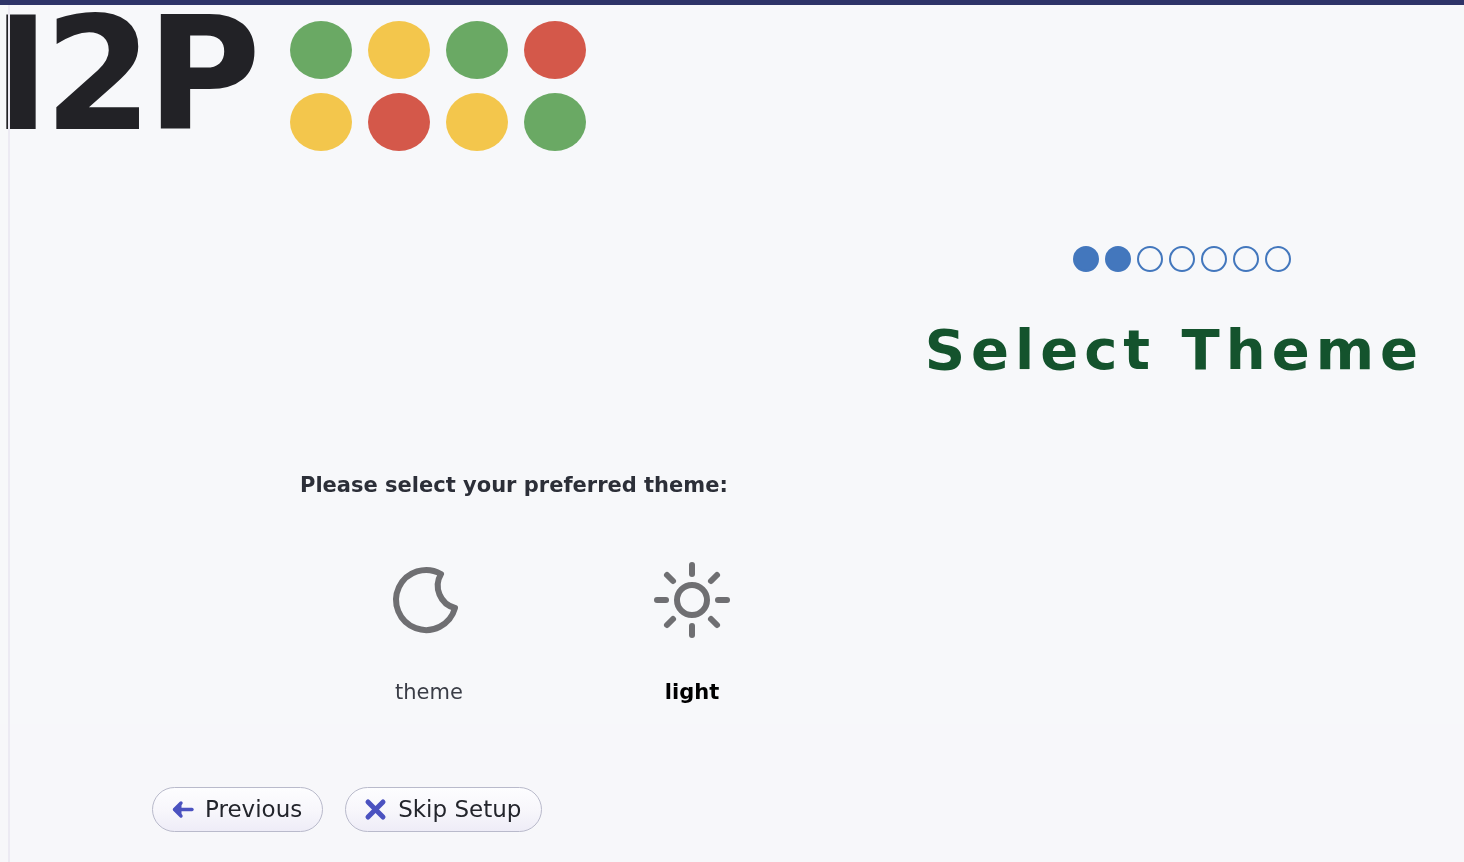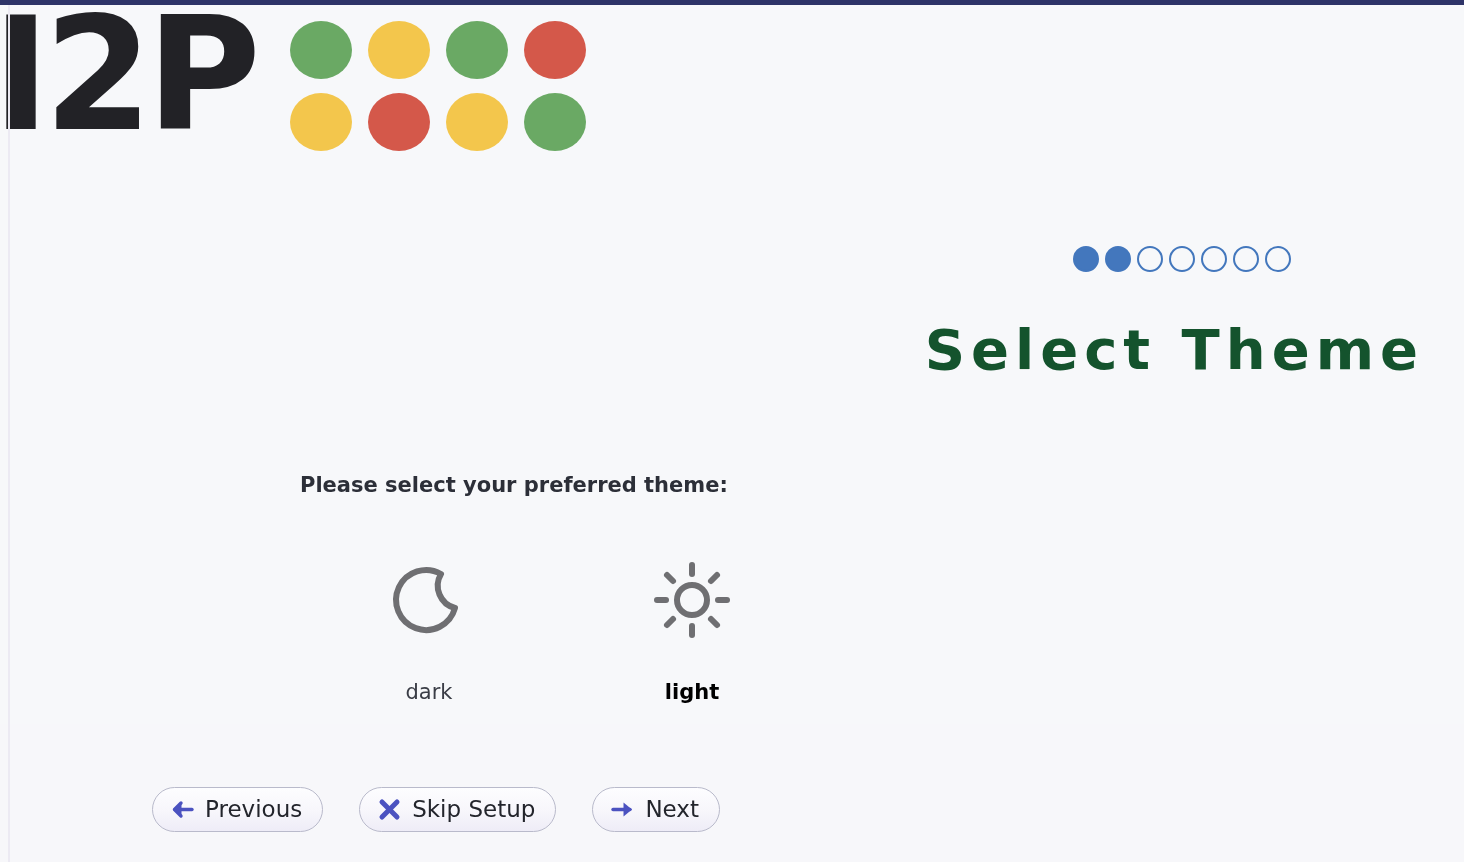--- a/index.html
+++ b/index.html
@@ -154,21 +154,21 @@
     font-weight: 700;
   }
 
   
   #nav {
     position: absolute;
     left: 152px;
     top: 782px;
     display: flex;
     align-items: center;
-    gap: 36px;
+    gap: 22px;
   }
   .nav-btn {
     display: flex;
     align-items: center;
     gap: 9px;
     height: 45px;
     padding: 0 20px 0 16px;
     border: 1.5px solid #b9bacb;
     border-radius: 24px;
     background: linear-gradient(#fdfdff 0%, #f7f6fb 55%, #eeecf7 100%);
@@ -224,21 +224,21 @@
   <div id="instruction">Please select your preferred theme:</div>
 
   <div id="themes">
 
     <div class="theme-option" id="opt-dark" style="left:49px;">
       <div class="theme-glyph">
         <svg width="80" height="80" viewBox="0 0 80 80" aria-hidden="true">
           <path d="M52 14 A30 30 0 1 0 66 48 A23 23 0 0 1 52 14 Z" fill="none" stroke="#6f6f72" stroke-width="6" stroke-linejoin="round" stroke-linecap="round"></path>
         </svg>
       </div>
-      <div class="theme-label">dark</div>
+      <div class="theme-label">theme</div>
     </div>
 
     <div class="theme-option selected" id="opt-light" style="left:312px;">
       <div class="theme-glyph">
         <svg width="80" height="80" viewBox="0 0 80 80" aria-hidden="true">
           <g stroke="#6f6f72" stroke-width="6" stroke-linecap="round" fill="none">
             <circle cx="40" cy="40" r="15"></circle>
             <line x1="40" y1="5" x2="40" y2="14"></line>
             <line x1="40" y1="66" x2="40" y2="75"></line>
             <line x1="5" y1="40" x2="14" y2="40"></line>
@@ -275,29 +275,18 @@
         <svg width="27" height="27" viewBox="0 0 27 27" aria-hidden="true">
           <g stroke="#4b52c0" stroke-width="5" stroke-linecap="round" fill="none">
             <line x1="6" y1="6" x2="21" y2="21"></line>
             <line x1="21" y1="6" x2="6" y2="21"></line>
           </g>
         </svg>
       </span>
       <span class="btn-label">Skip Setup</span>
     </div>
 
-    <div class="nav-btn">
-      <span class="btn-icon">
-        <svg width="27" height="27" viewBox="0 0 27 27" aria-hidden="true">
-          <g stroke="#4b52c0" stroke-width="3.4" stroke-linecap="round" stroke-linejoin="round" fill="none">
-            <line x1="4" y1="13.5" x2="21" y2="13.5"></line>
-          </g>
-          <polygon points="23,13.5 14.5,6.5 14.5,20.5" fill="#4b52c0"></polygon>
-        </svg>
-      </span>
-      <span class="btn-label">Next</span>
-    </div>
 
   </div>
 
 </div>
 
 <div id="leftrule"></div>
 
 </body></html>

